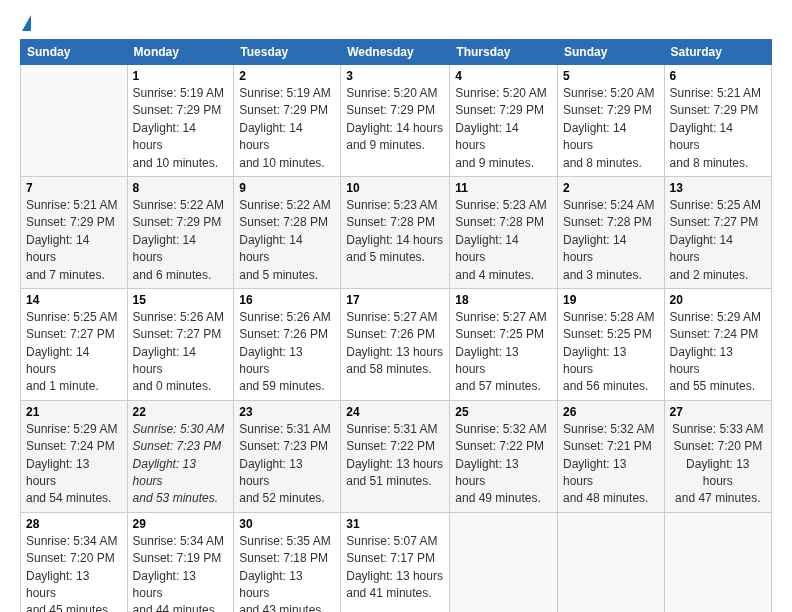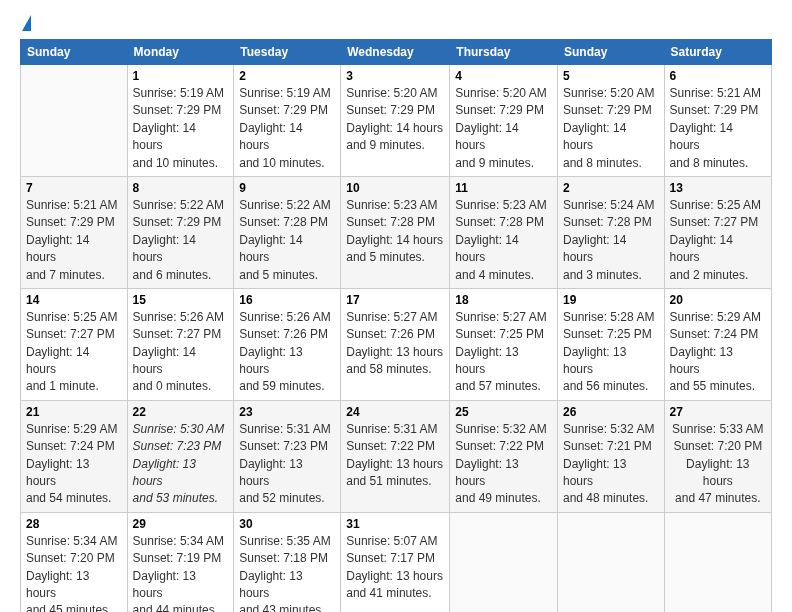--- a/index.html
+++ b/index.html
@@ -242,21 +242,21 @@
           <td>
             <span class="day-number">18</span>
             <div class="day-info" style="white-space: pre-line;">Sunrise: 5:27 AM
 Sunset: 7:25 PM
 Daylight: 13 hours
 and 57 minutes.</div>
           </td>
           <td>
             <span class="day-number">19</span>
             <div class="day-info" style="white-space: pre-line;">Sunrise: 5:28 AM
-Sunset: 7:25 PM
+Sunset: 5:25 PM
 Daylight: 13 hours
 and 56 minutes.</div>
           </td>
           <td>
             <span class="day-number">20</span>
             <div class="day-info" style="white-space: pre-line;">Sunrise: 5:29 AM
 Sunset: 7:24 PM
 Daylight: 13 hours
 and 55 minutes.</div>
           </td>

